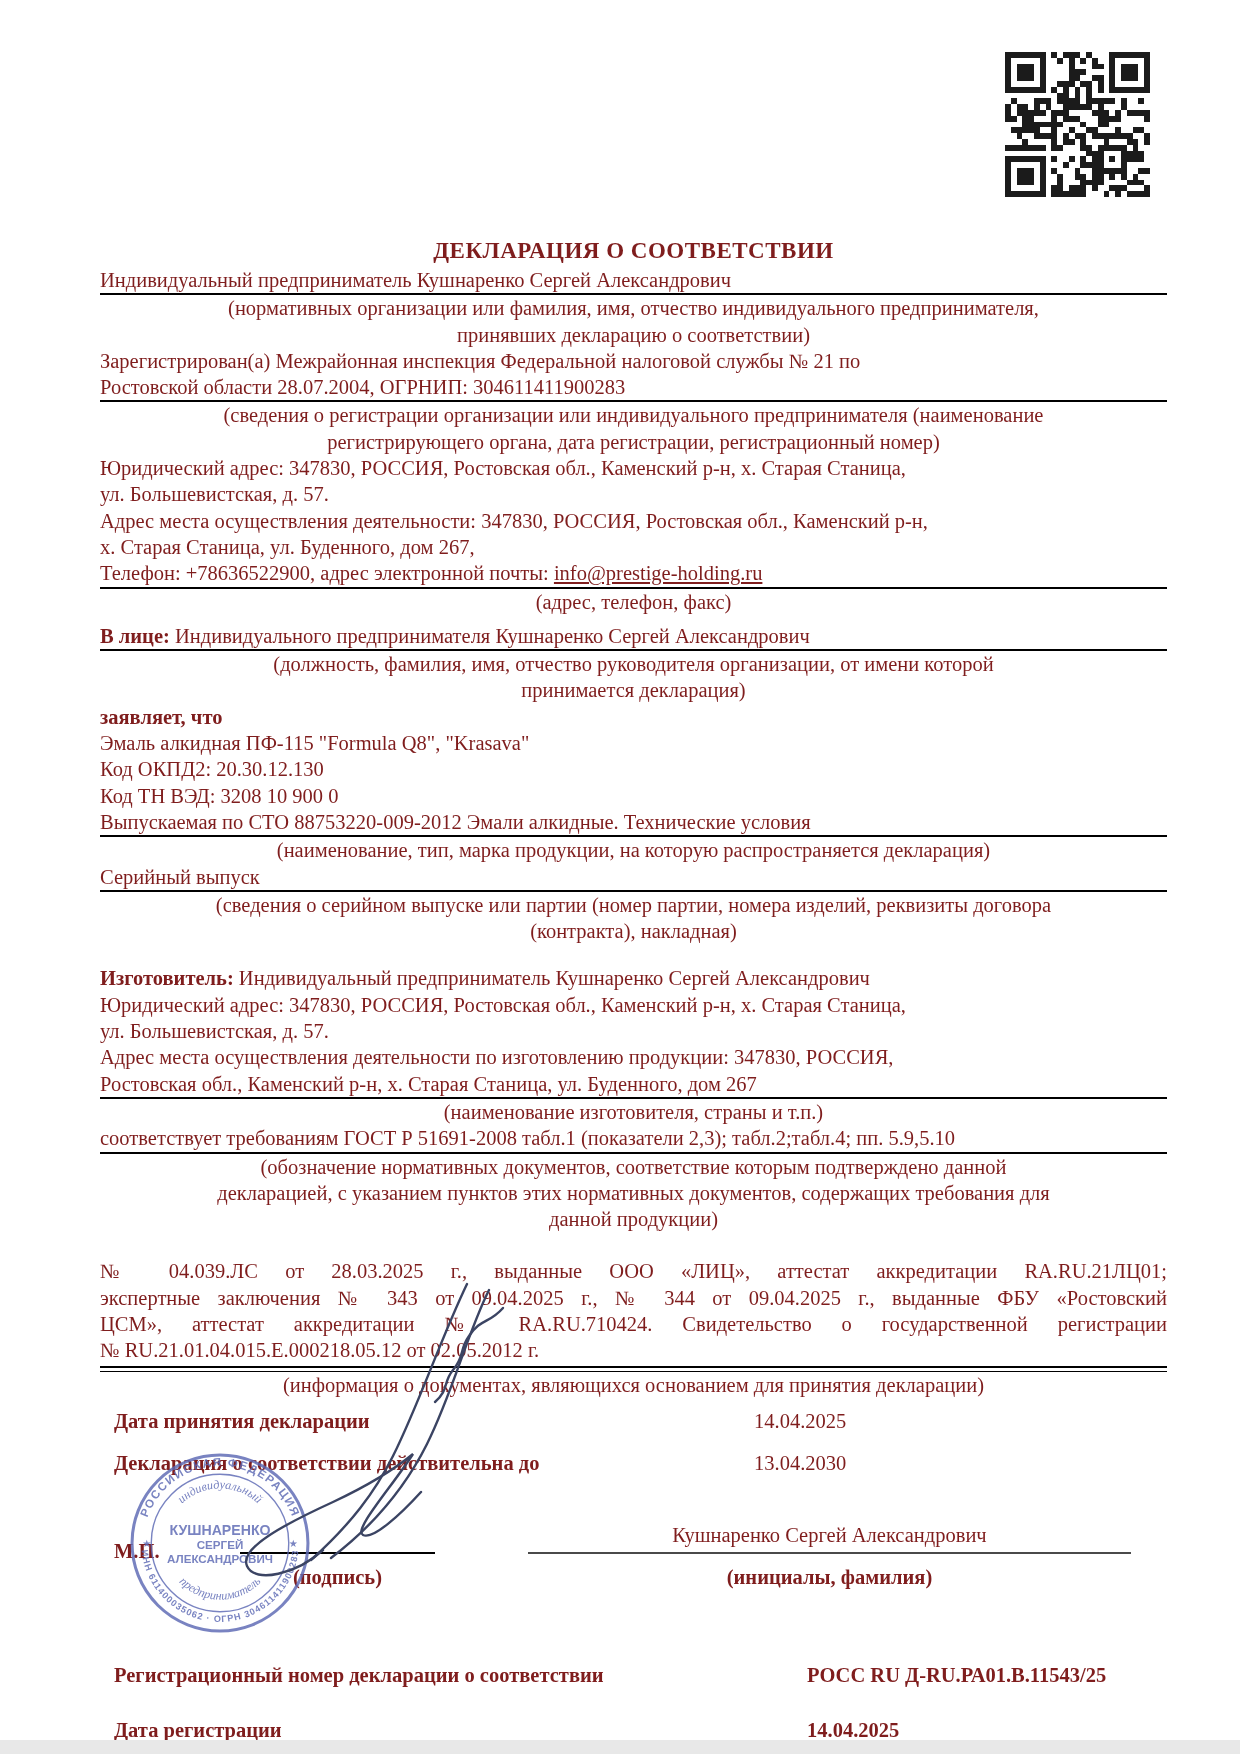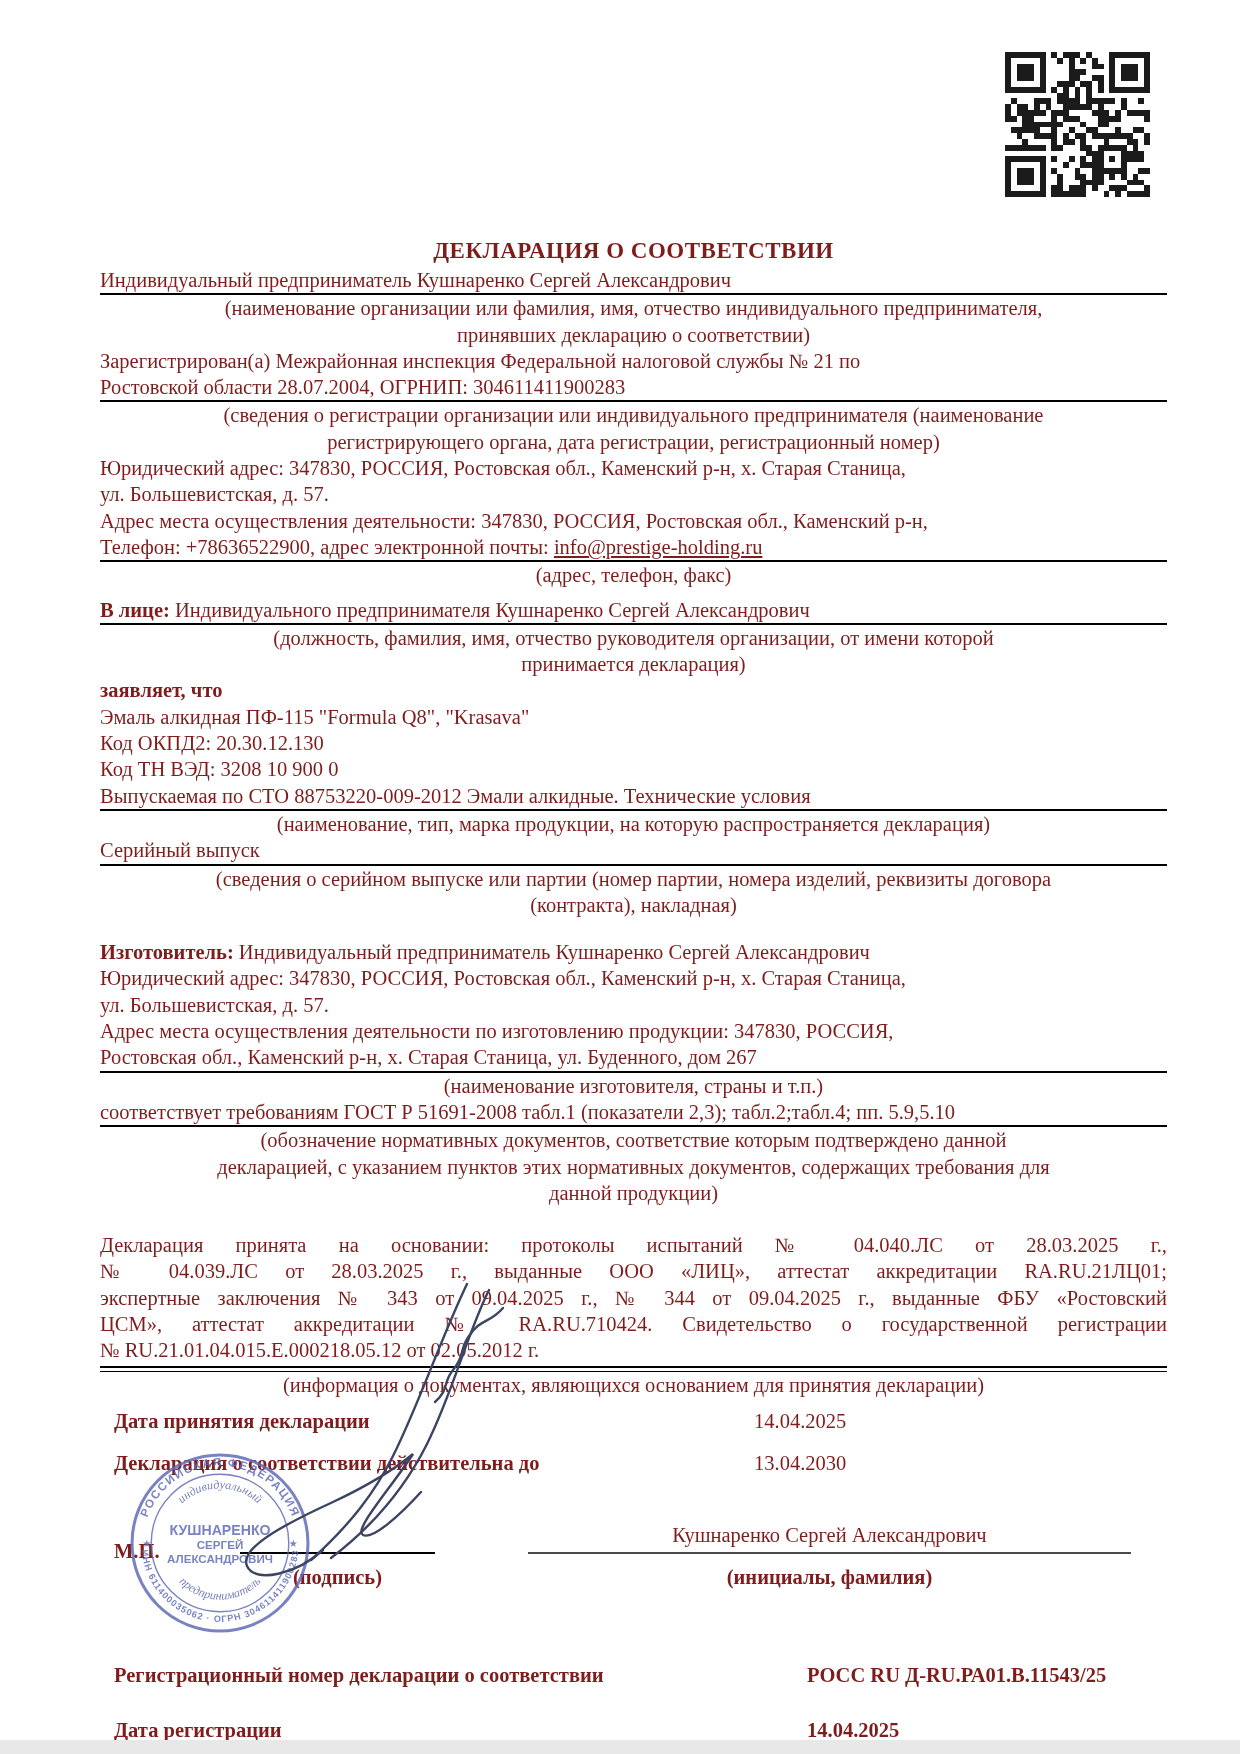--- a/index.html
+++ b/index.html
@@ -367,31 +367,32 @@
         <rect x="23" y="24" width="1" height="1"></rect>
         <rect x="24" y="24" width="1" height="1"></rect>
       </svg>
   </div>
 
   <div class="col">
 
     <div class="title">ДЕКЛАРАЦИЯ О СООТВЕТСТВИИ</div>
 
     <div class="line rule">Индивидуальный предприниматель Кушнаренко Сергей Александрович</div>
-    <div class="cap">(наименование организации или фамилия, имя, отчество индивидуального предпринимателя,</div>
+    <div class="cap">(нормативных организации или фамилия, имя, отчество индивидуального предпринимателя,</div>
     <div class="cap">принявших декларацию о соответствии)</div>
 
     <div class="line">Зарегистрирован(а) Межрайонная инспекция Федеральной налоговой службы № 21 по</div>
     <div class="line rule">Ростовской области 28.07.2004, ОГРНИП: 304611411900283</div>
     <div class="cap">(сведения о регистрации организации или индивидуального предпринимателя (наименование</div>
     <div class="cap">регистрирующего органа, дата регистрации, регистрационный номер)</div>
 
     <div class="line">Юридический адрес: 347830, РОССИЯ, Ростовская обл., Каменский р-н, х. Старая Станица,</div>
     <div class="line">ул. Большевистская, д. 57.</div>
     <div class="line">Адрес места осуществления деятельности: 347830, РОССИЯ, Ростовская обл., Каменский р-н,</div>
+    <div class="line">х. Старая Станица, ул. Буденного, дом 267,</div>
     <div class="line rule"><span>Телефон: +78636522900, адрес электронной почты: </span><span class="email">info@prestige-holding.ru</span></div>
     <div class="cap">(адрес, телефон, факс)</div>
 
     <div class="spacer8"></div>
     <div class="line rule"><b>В лице:</b><span> Индивидуального предпринимателя Кушнаренко Сергей Александрович</span></div>
     <div class="cap">(должность, фамилия, имя, отчество руководителя организации, от имени которой</div>
     <div class="cap">принимается декларация)</div>
 
     <div class="line"><b>заявляет, что</b></div>
     <div class="line">Эмаль алкидная ПФ-115 "Formula Q8",  "Krasava"</div>
@@ -409,21 +410,20 @@
     <div class="line">ул. Большевистская, д. 57.</div>
     <div class="line">Адрес места осуществления деятельности по изготовлению продукции: 347830, РОССИЯ,</div>
     <div class="line rule2">Ростовская обл., Каменский р-н, х. Старая Станица, ул. Буденного, дом 267</div>
     <div class="cap">(наименование изготовителя, страны и т.п.)</div>
     <div class="line rule2">соответствует требованиям ГОСТ Р 51691-2008 табл.1 (показатели 2,3); табл.2;табл.4; пп. 5.9,5.10</div>
     <div class="cap">(обозначение нормативных документов, соответствие которым подтверждено данной</div>
     <div class="cap">декларацией, с указанием пунктов этих нормативных документов, содержащих требования для</div>
     <div class="cap">данной продукции)</div>
 
     <div class="spacer26"></div>
-    <div class="just">Декларация принята на основании: протоколы испытаний № 04.040.ЛС от 28.03.2025 г.,</div>
     <div class="just">№ 04.039.ЛС от 28.03.2025 г., выданные ООО «ЛИЦ», аттестат аккредитации RA.RU.21ЛЦ01;</div>
     <div class="just">экспертные заключения № 343 от 09.04.2025 г., № 344 от 09.04.2025 г., выданные ФБУ «Ростовский</div>
     <div class="just">ЦСМ», аттестат аккредитации № RA.RU.710424. Свидетельство о государственной регистрации</div>
     <div class="line">№ RU.21.01.04.015.Е.000218.05.12 от 02.05.2012 г.</div>
     <div class="dblrule"></div>
     <div class="cap">(информация о документах, являющихся основанием для принятия декларации)</div>
 
     <div class="row datesgap">
       <span class="lab">Дата принятия декларации</span>
       <span class="val">14.04.2025</span>

